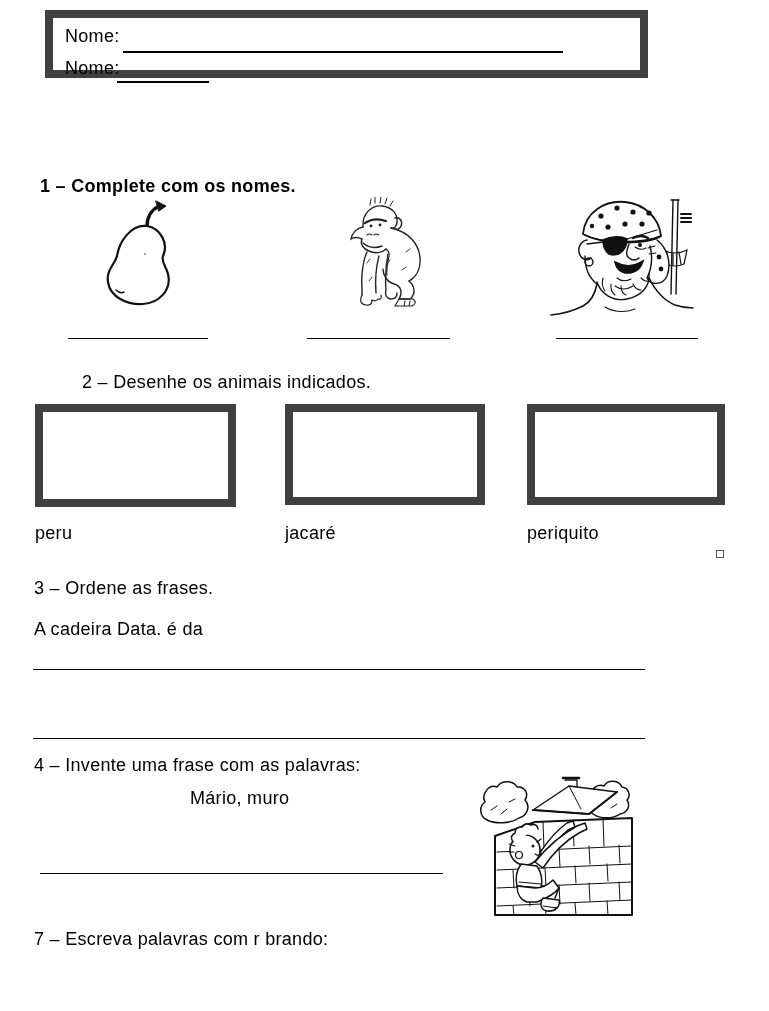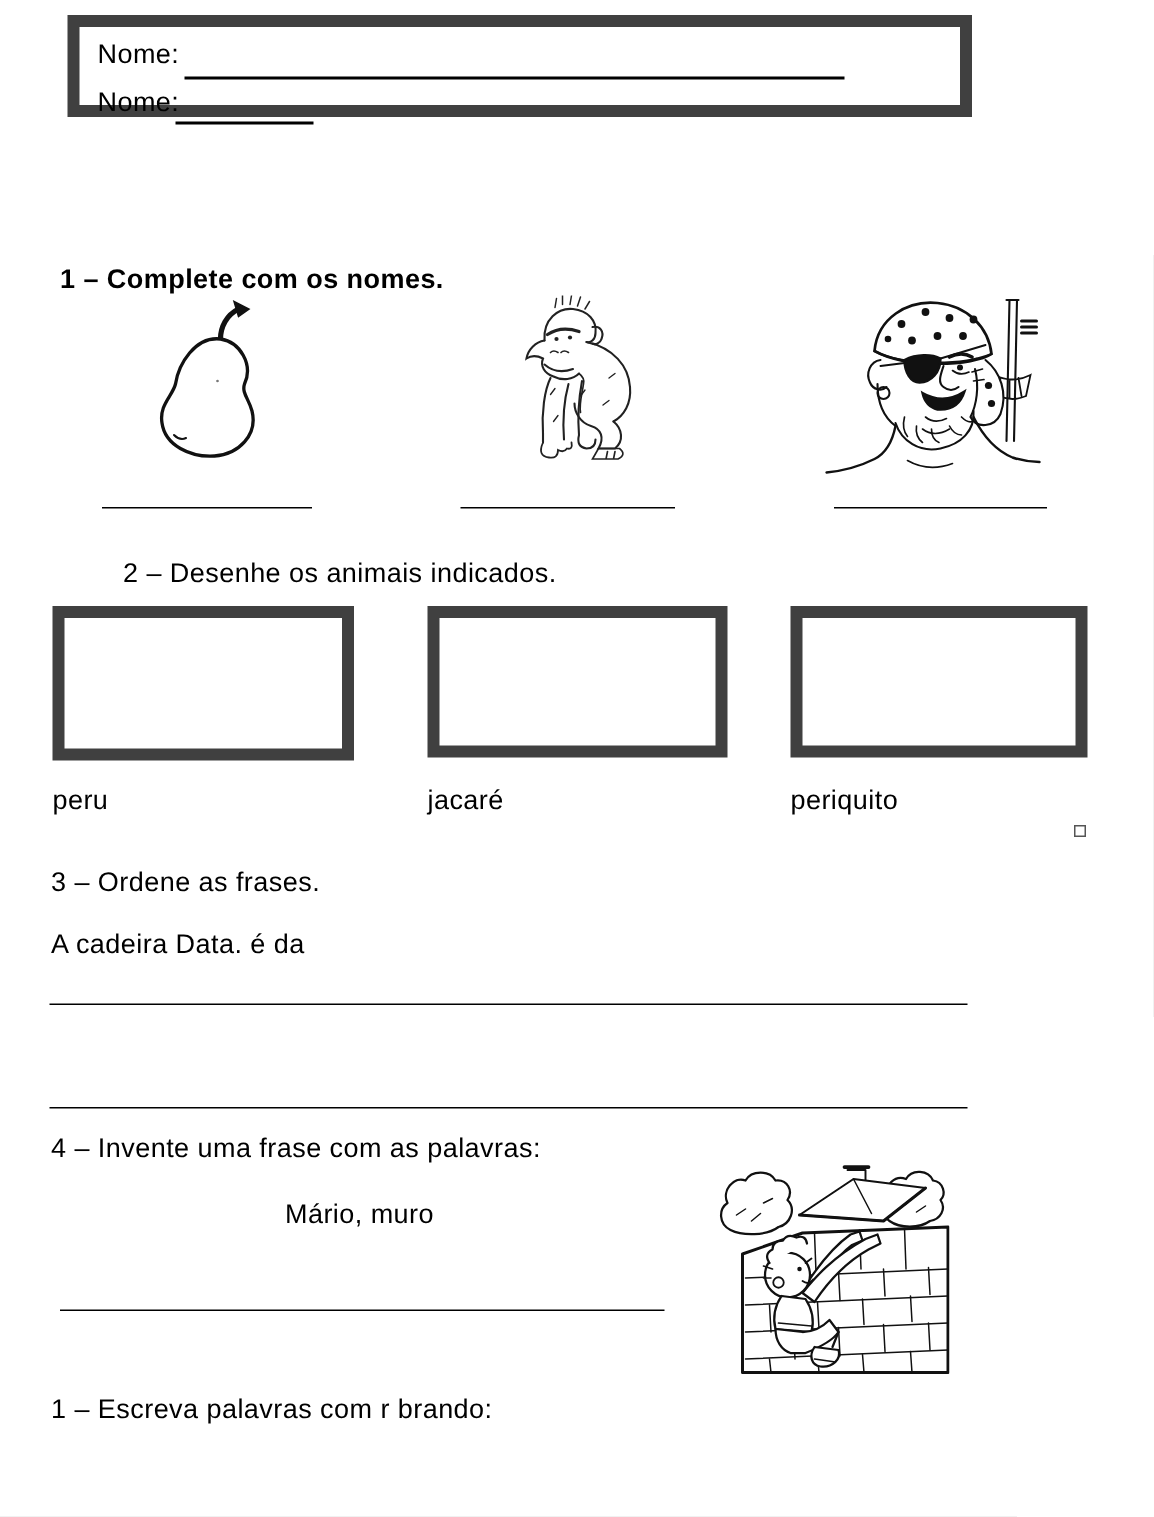--- a/index.html
+++ b/index.html
@@ -122,21 +122,21 @@
   <div class="squaremark" style="left:716px; top:550px;"></div>
 
   <div class="t" style="left:34px; top:578px;">3 – Ordene as frases.</div>
 
   <div class="t" style="left:34px; top:619px;">A cadeira Data. é da</div>
   <div class="wline thinline" style="left:33px; top:669px; width:612px;"></div>
 
   <div class="wline thinline" style="left:33px; top:738px; width:612px;"></div>
 
   <div class="t" style="left:34px; top:755px;text-align:center;">4 – Invente uma frase com as palavras:</div>
-  <div class="t" style="left:190px; top:788px;margin-top:11px;">Mário, muro</div>
+  <div class="t" style="left:190px; top:788px;">Mário, muro</div>
 
   <div class="figure" style="left:477px; top:776px; width:156px; height:140px;">
     <svg viewBox="0 0 156 140" fill="none" stroke="#111" stroke-width="1.5" stroke-linecap="round" stroke-linejoin="round">
       <path d="M10,44 C2,40 2,30 8,26 C4,18 12,8 20,11 C24,4 36,4 40,11 C48,10 52,18 48,24 C54,30 50,40 42,42 C34,48 18,48 10,44 Z"></path>
       <path d="M14,34 l6,-4 M24,38 l6,-5 M32,26 l6,-3" stroke-width="1"></path>
       <path d="M116,38 C110,34 110,26 115,22 C112,14 120,7 127,10 C131,3 142,4 145,11 C152,12 154,20 150,24 C154,30 150,37 143,38 C136,43 123,43 116,38 Z"></path>
       <path d="M122,30 l6,-4 M134,32 l6,-4" stroke-width="1"></path>
       <path d="M88,4 h12 v7" stroke-width="1.3"></path>
       <path d="M86,2 h16" stroke-width="2.5"></path>
       <path d="M56,34 L92,10 L140,16 L112,38 Z" fill="#fff" stroke-width="1.4"></path>
@@ -164,15 +164,15 @@
       <path d="M42,106 l22,2" stroke-width="1.1"></path>
       <path d="M40,110 C40,118 44,124 50,126 L60,126 C70,122 78,118 82,112 L76,104 C70,110 64,112 58,112 Z" fill="#fff"></path>
       <path d="M82,112 L78,122" stroke-width="1.5"></path>
       <path d="M66,122 C62,128 64,134 70,135 C78,136 84,130 82,124 Z" fill="#fff"></path>
       <path d="M66,130 l14,2" stroke-width="1.1"></path>
     </svg>
   </div>
 
   <div class="wline thinline" style="left:40px; top:873px; width:403px;"></div>
 
-  <div class="t" style="left:34px; top:929px;">1 – Escreva palavras com r brando:</div>
+  <div class="t" style="left:34px; top:929px;">7 – Escreva palavras com r brando:</div>
 
 </div>
 
 </body></html>

